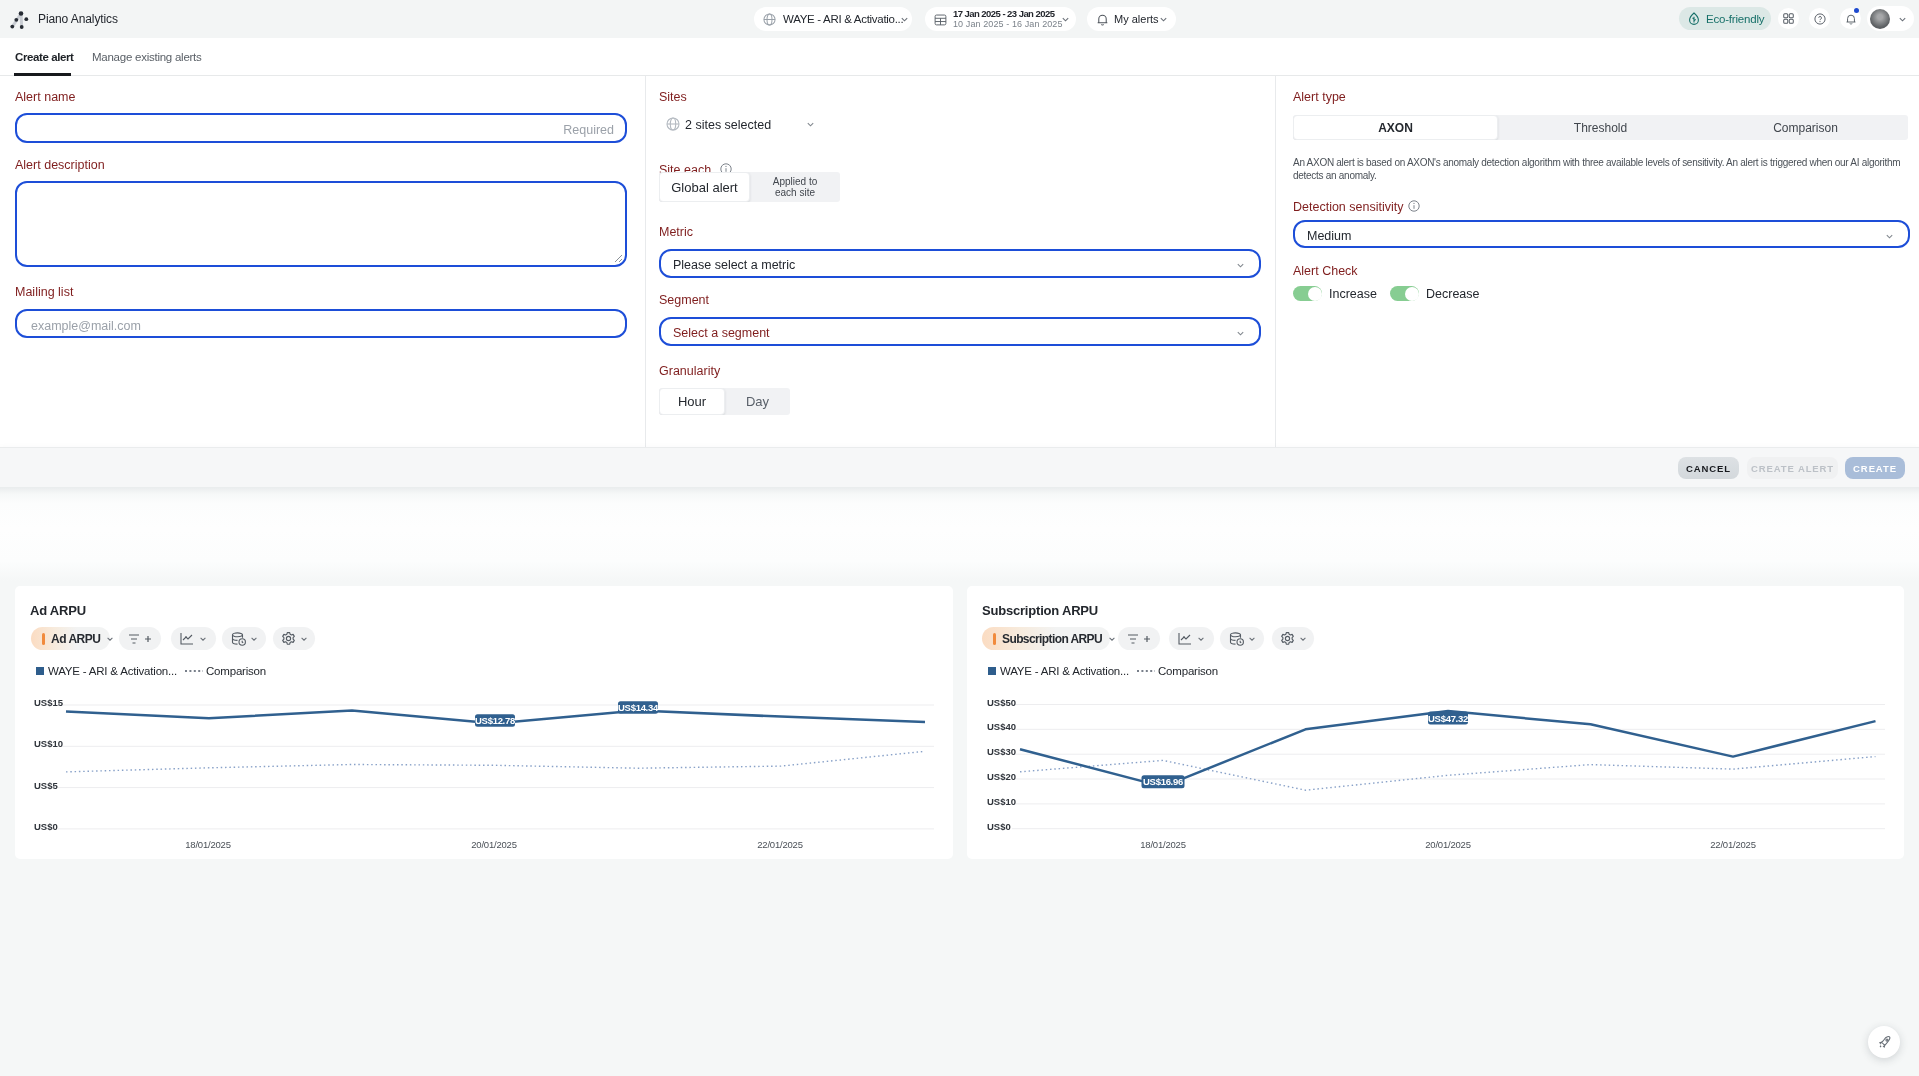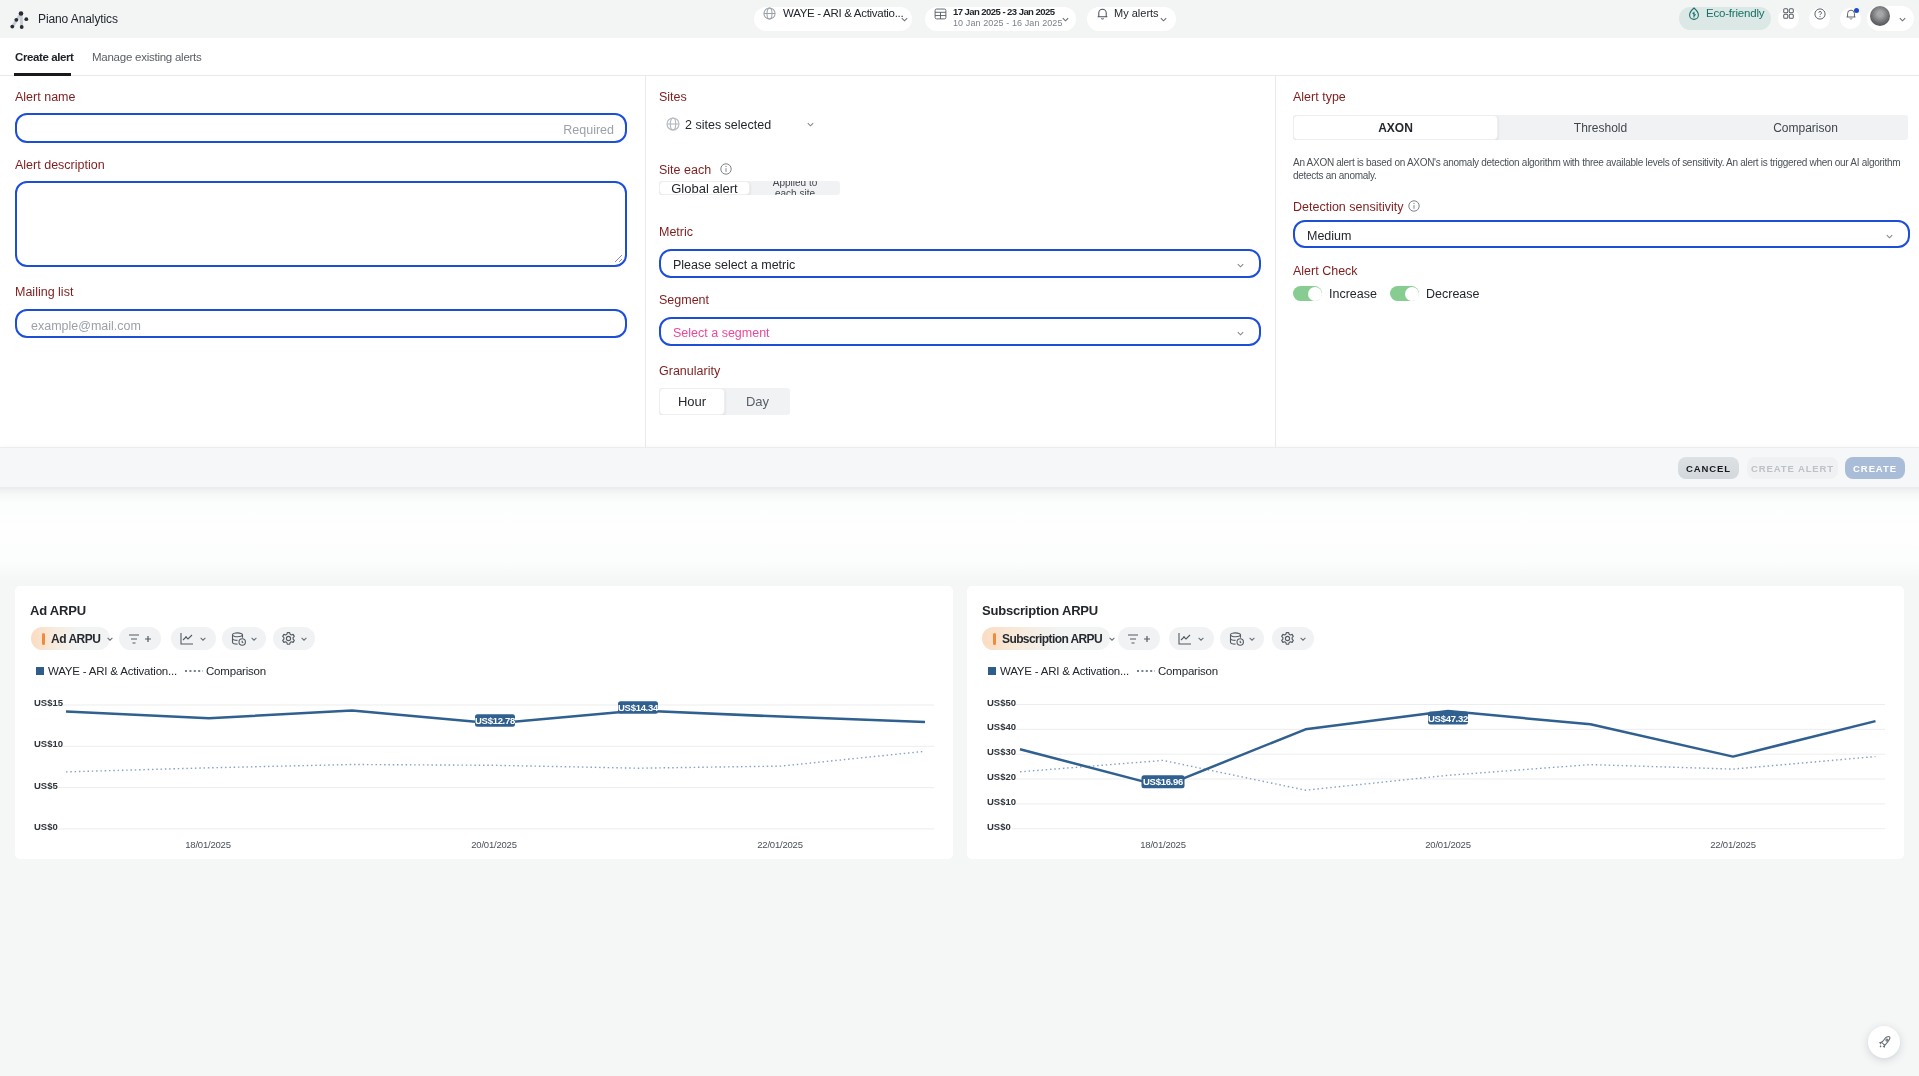--- a/index.html
+++ b/index.html
@@ -1,21 +1,21 @@
 <!DOCTYPE html>
 <html><head>
 <meta charset="utf-8">
 <style>
 *{margin:0;padding:0;box-sizing:border-box}
 html,body{width:1919px;height:1076px;font-family:"Liberation Sans",sans-serif;background:#fff;overflow:hidden;position:relative}
 .abs{position:absolute}
 
 .topbar{position:absolute;left:0;top:0;width:1919px;height:38px;background:#f3f5f5}
 .brand{position:absolute;left:38px;top:12px;font-size:12px;color:#23272e;letter-spacing:-.1px}
-.pill{position:absolute;background:#fff;border-radius:13px;display:flex;white-space:nowrap}
+.pill{position:absolute;background:#fff;border-radius:13px;display:flex;align-items:center;white-space:nowrap}
 svg{flex-shrink:0}
 
 .tabsbar{position:absolute;left:0;top:38px;width:1919px;height:38px;background:#fff;border-bottom:1px solid #e7e9ea}
 .tab1{position:absolute;left:15px;top:13px;font-size:11.5px;font-weight:700;letter-spacing:-.4px;color:#1d2126}
 .tab2{position:absolute;left:92px;top:13px;font-size:11.5px;letter-spacing:-.25px;color:#595f66}
 .tabline{position:absolute;left:14px;top:35px;width:57px;height:3px;background:#17191d}
 
 .formarea{position:absolute;left:0;top:76px;width:1919px;height:371px;background:#fff}
 .vdiv1{position:absolute;left:645px;top:0;width:1px;height:371px;background:#e8eaec}
 .vdiv2{position:absolute;left:1275px;top:0;width:1px;height:371px;background:#e8eaec}
@@ -158,34 +158,34 @@
   <div class="abs" style="left:685px;top:42px;font-size:12.5px;color:#23272e">2 sites selected</div>
   <svg class="abs" style="left:806px;top:44px" width="9" height="9" viewBox="0 0 10 10" fill="none" stroke="#81878e" stroke-width="1.2">
       <path d="M2 3.5l3 3 3-3"></path>
     </svg>
   <div class="label" style="left:659px;top:87px">Site each</div>
   <svg class="abs" style="left:720px;top:87px" width="12" height="12" viewBox="0 0 12 12" fill="none" stroke="#7d838b" stroke-width="1">
       <circle cx="6" cy="6" r="5.2"></circle>
       <line x1="6" y1="5.2" x2="6" y2="8.8"></line>
       <circle cx="6" cy="3.4" r=".6" fill="#7d838b" stroke="none"></circle>
     </svg>
-  <div class="seg" style="left:659px;top:105px;width:181px;height:14px">
+  <div class="seg" style="left:659px;top:96px;width:181px;height:30px">
     <div class="on" style="width:91px">Global alert</div>
     <div style="width:90px;font-size:10px;line-height:1.15;text-align:center">Applied to<br>each site</div>
   </div>
   <div class="label" style="left:659px;top:149px">Metric</div>
   <div class="input" style="left:659px;top:173px;width:602px;height:29px">
     <span class="abs" style="left:12px;top:7px;font-size:12.5px;color:#23272e">Please select a metric</span>
     <svg class="abs" style="right:14px;top:10px" width="9" height="9" viewBox="0 0 10 10" fill="none" stroke="#81878e" stroke-width="1.2">
         <path d="M2 3.5l3 3 3-3"></path>
       </svg>
   </div>
   <div class="label" style="left:659px;top:217px">Segment</div>
   <div class="input" style="left:659px;top:241px;width:602px;height:29px">
-    <span class="abs" style="left:12px;top:7px;font-size:12.5px;color:#ec4899">Select a segment</span>
+    <span class="abs" style="left:12px;top:7px;font-size:12.5px;color:#7f1d1d">Select a segment</span>
     <svg class="abs" style="right:14px;top:10px" width="9" height="9" viewBox="0 0 10 10" fill="none" stroke="#81878e" stroke-width="1.2">
         <path d="M2 3.5l3 3 3-3"></path>
       </svg>
   </div>
   <div class="label" style="left:659px;top:288px">Granularity</div>
   <div class="seg" style="left:659px;top:312px;width:131px;height:27px">
     <div class="on" style="width:66px">Hour</div>
     <div style="width:65px;color:#596069">Day</div>
   </div>
 

